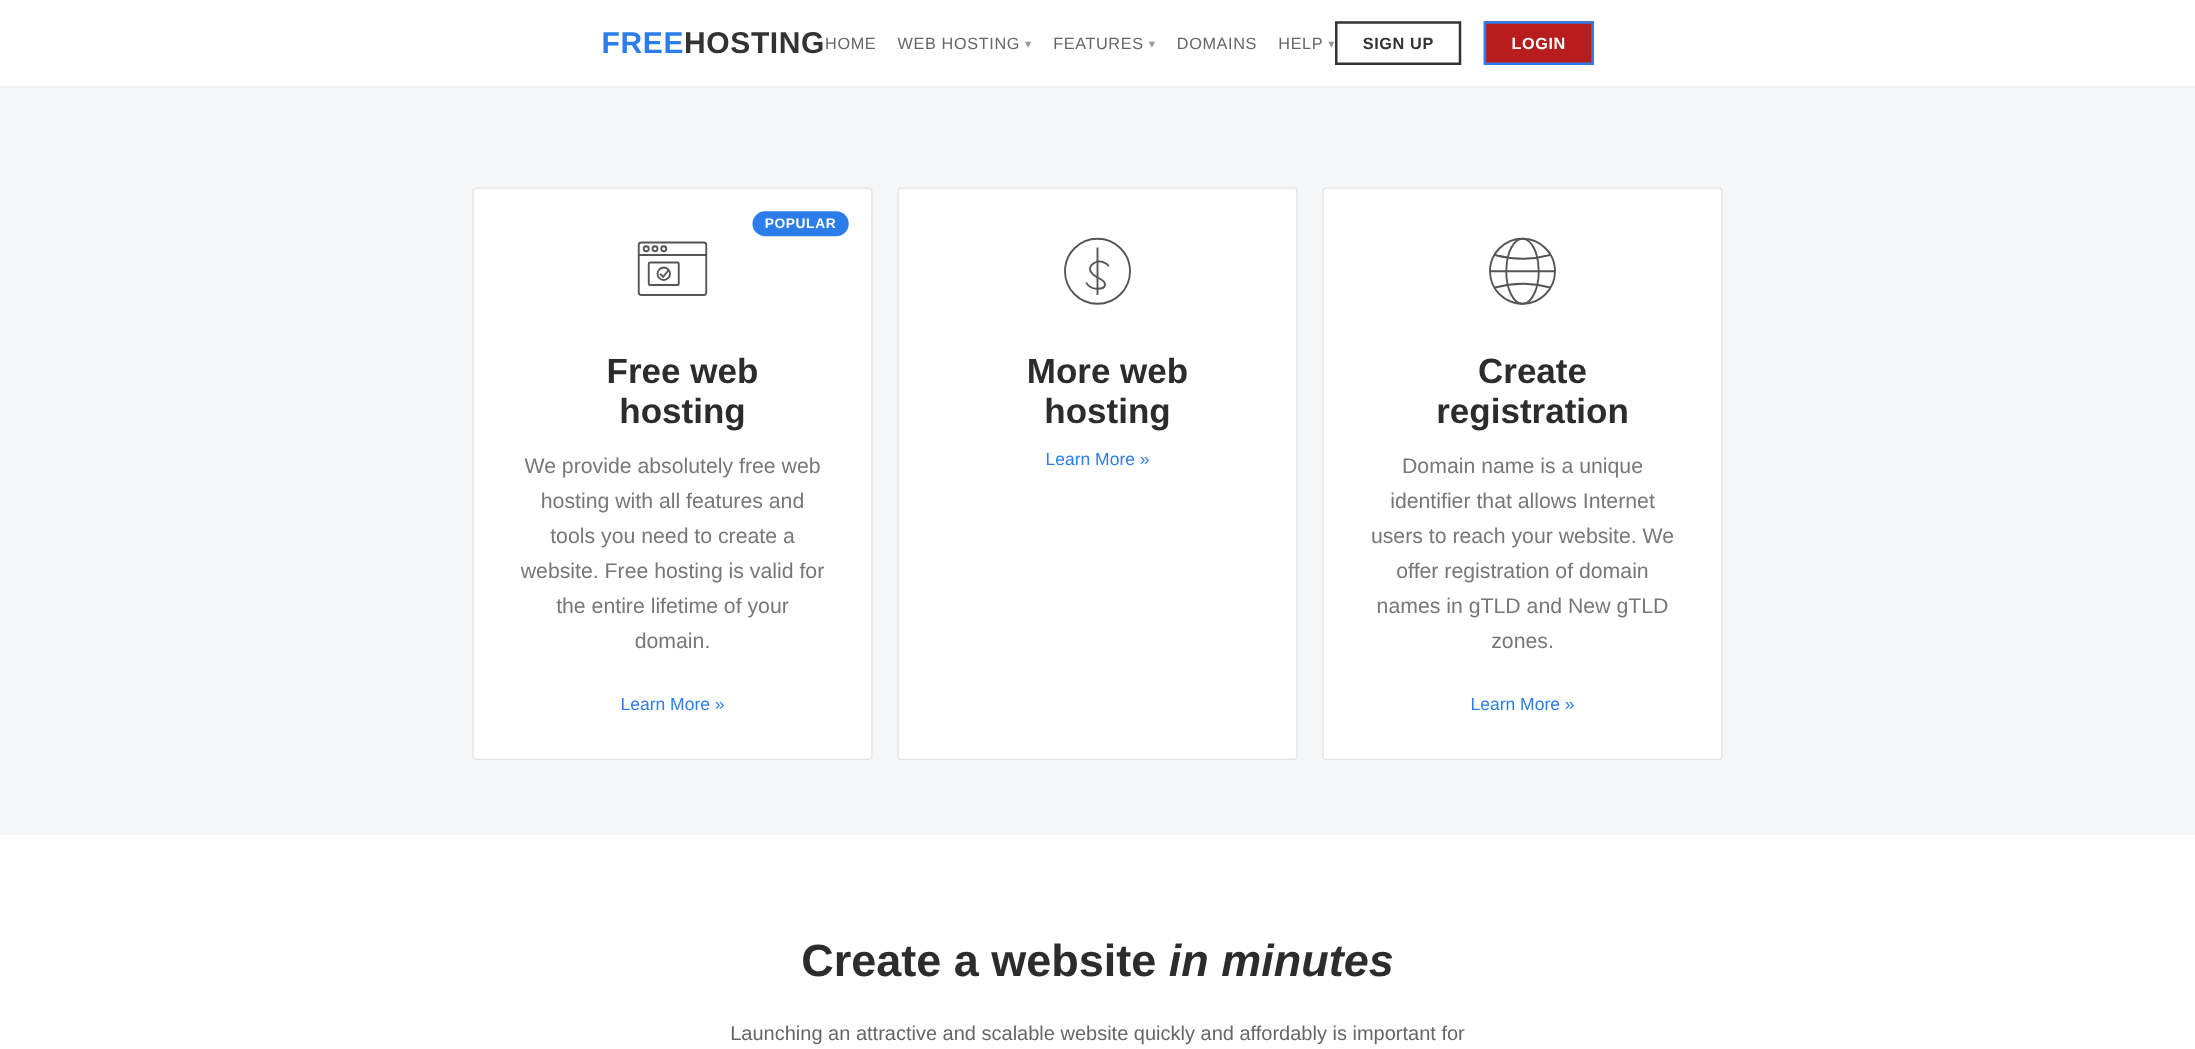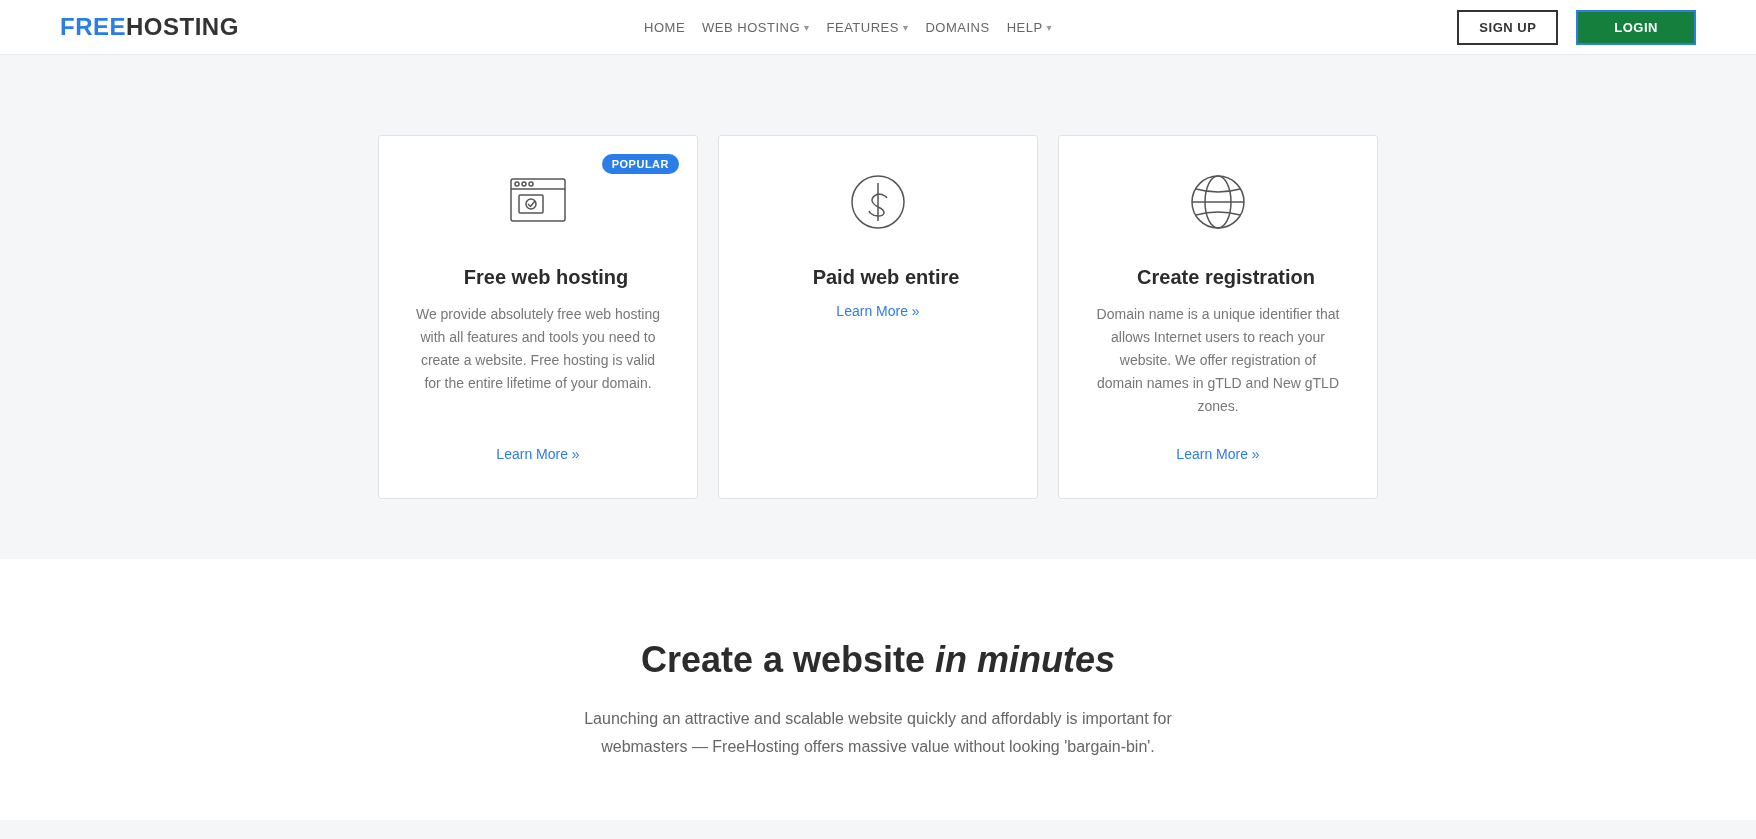--- a/index.html
+++ b/index.html
@@ -4,23 +4,23 @@
   <style>
     * { box-sizing: border-box; margin: 0; padding: 0; }
     body { font-family: 'Segoe UI', Arial, sans-serif; background: #f5f6f7; color: #333; }
 
     
     .header {
       background: #fff;
       border-bottom: 1px solid #e8e8e8;
       display: flex;
       align-items: center;
-      justify-content: space-between;
+      justify-content: center;
       padding: 0 60px;
-      height: 55px;
+      height: 70px;
     }
     .logo {
       font-size: 24px;
       font-weight: 700;
       letter-spacing: 0.5px;
     }
     .logo-free { color: #2b7de9; }
     .logo-hosting { color: #333; }
     .nav {
       display: flex;
@@ -45,23 +45,23 @@
       border: 2px solid #333;
       background: #fff;
       color: #333;
       font-size: 13px;
       font-weight: 700;
       letter-spacing: 0.5px;
       cursor: pointer;
       text-transform: uppercase;
     }
     .btn-login {
-      padding: 8px 36px;
+      padding: 8px 20px;
       border: 2px solid #2b7de9;
-      background: #15803d;
+      background: #b91c1c;
       color: #fff;
       font-size: 13px;
       font-weight: 700;
       letter-spacing: 0.5px;
       cursor: pointer;
       text-transform: uppercase;
     }
 
     
     .main-content {
@@ -112,28 +112,28 @@
       justify-content: center;
     }
     .card-icon svg {
       width: 70px;
       height: 70px;
       stroke: #555;
       fill: none;
       stroke-width: 1.5;
     }
     .card-title {
-      font-size: 20px;
+      font-size: 28px;
       font-weight: 600;
       color: #2c2c2c;
       margin-bottom: 14px;
       margin-left: 16px;
     }
     .card-desc {
-      font-size: 14px;
+      font-size: 17px;
       color: #777;
       line-height: 1.65;
       margin-bottom: 28px;
       flex: 1;
     }
     .card-link {
       color: #2b7de9;
       font-size: 14px;
       cursor: pointer;
       text-decoration: none;
@@ -219,21 +219,21 @@
     </div>
 
     <div class="card">
       <div class="card-icon">
         <svg viewBox="0 0 70 70">
           <circle cx="35" cy="35" r="26"></circle>
           <line x1="35" y1="16" x2="35" y2="54"></line>
           <path d="M26,44 C26,44 28,49 35,49 C42,49 44,44 35,40 C28,36 26,31 35,27 C42,27 44,31 44,31"></path>
         </svg>
       </div>
-      <h3 class="card-title">Paid web entire</h3>
+      <h3 class="card-title">More web hosting</h3>
       <a class="card-link">Learn More »</a>
     </div>
 
     <div class="card">
       <div class="card-icon">
         <svg viewBox="0 0 70 70">
           <circle cx="35" cy="35" r="26"></circle>
           <ellipse cx="35" cy="35" rx="13" ry="26"></ellipse>
           <line x1="9" y1="35" x2="61" y2="35"></line>
           <path d="M13,22 Q35,28 57,22"></path>

